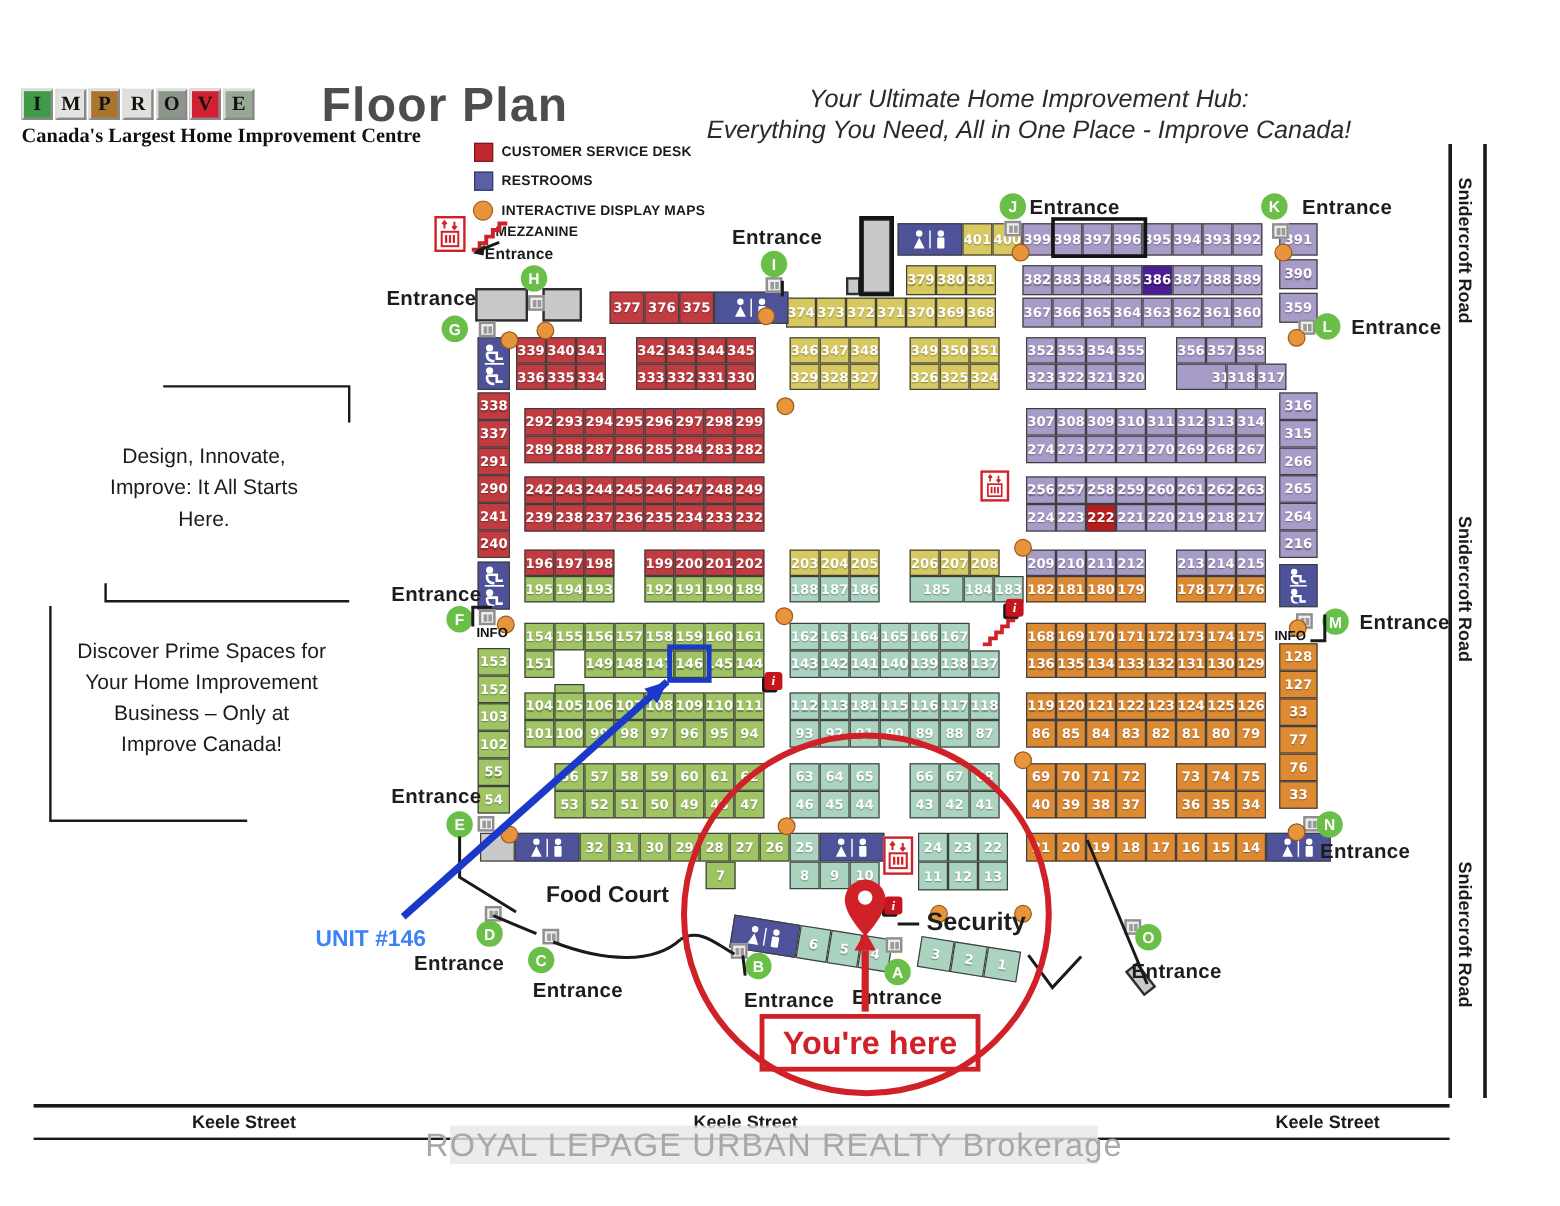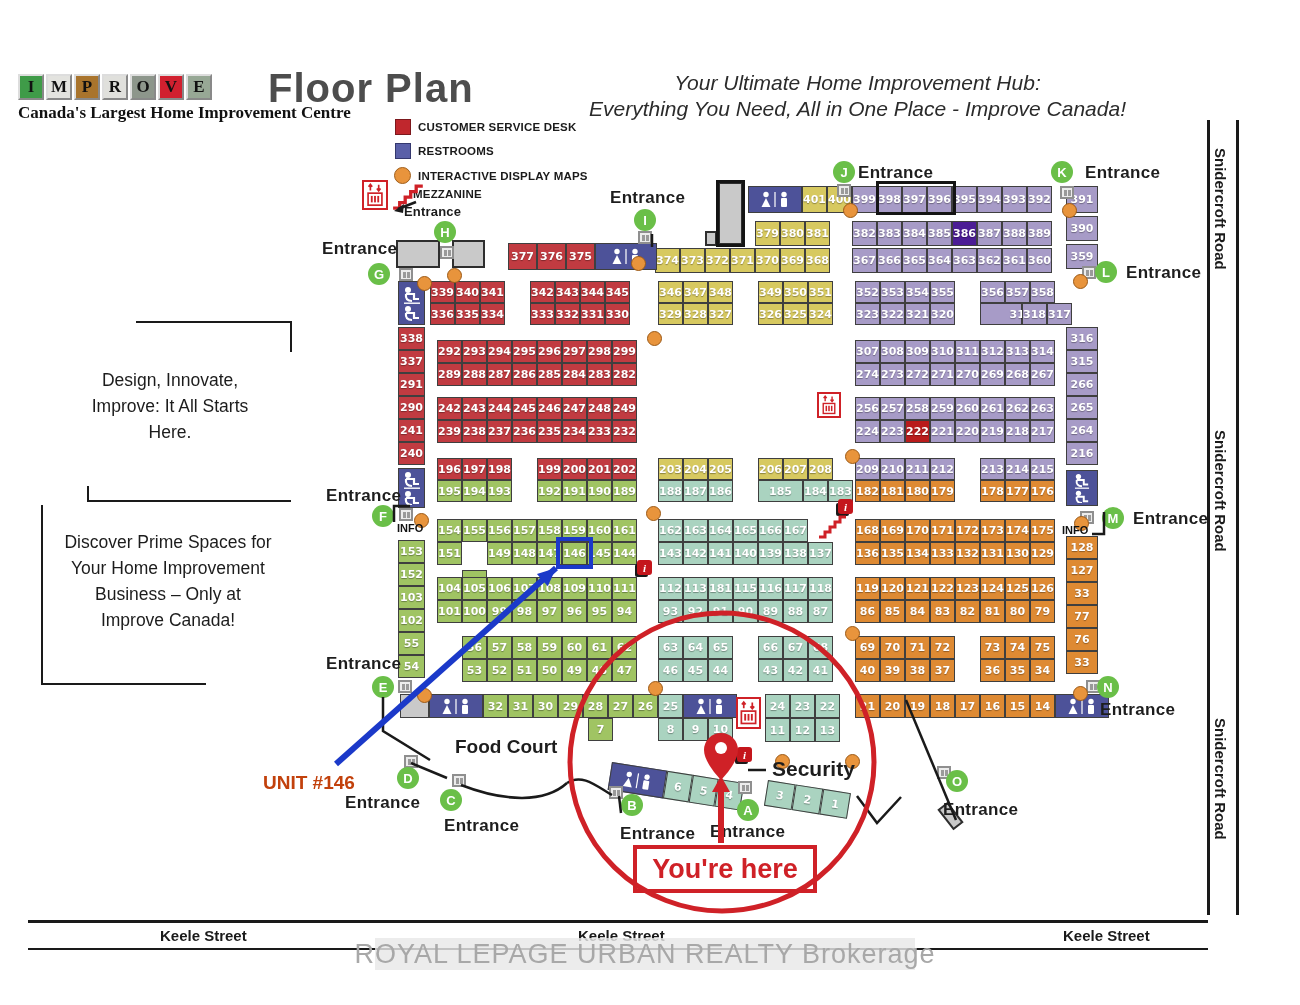--- a/index.html
+++ b/index.html
@@ -41,21 +41,21 @@
         display:flex;flex-direction:column;align-items:center;justify-content:center;}
   .maplabel{position:absolute;color:#1d1d1d;white-space:nowrap;}
   .info-label{position:absolute;font-size:11px;font-weight:bold;color:#111;}
   
   .keele-line{position:absolute;left:28px;width:1180px;background:#1a1a1a;}
   .road-label{position:absolute;font-size:15px;font-weight:bold;color:#1a1a1a;}
   .snider-line{position:absolute;top:120px;height:795px;width:3px;background:#1a1a1a;}
   .snider-label{position:absolute;font-size:15px;font-weight:bold;color:#1a1a1a;
         writing-mode:vertical-rl;}
   
-  .unit-callout{position:absolute;font-size:19px;font-weight:bold;color:#c2410c;}
+  .unit-callout{position:absolute;font-size:19px;font-weight:bold;color:#3b82f6;}
   .here-box{position:absolute;border:4px solid #cf2127;background:#fff;display:flex;
         align-items:center;justify-content:center;color:#cf2127;font-weight:bold;font-size:27px;}
   .side-note{position:absolute;font-size:17.5px;color:#1c1c1c;text-align:center;line-height:1.48;}
   .watermark{position:absolute;background:rgba(232,232,232,.82);display:flex;align-items:center;justify-content:center;
         color:#a8a8a8;font-size:27px;letter-spacing:1px;white-space:nowrap;}
   #overlay{position:absolute;left:0;top:0;pointer-events:none;z-index:60;}
 </style>
 </head>
 <body>
 

